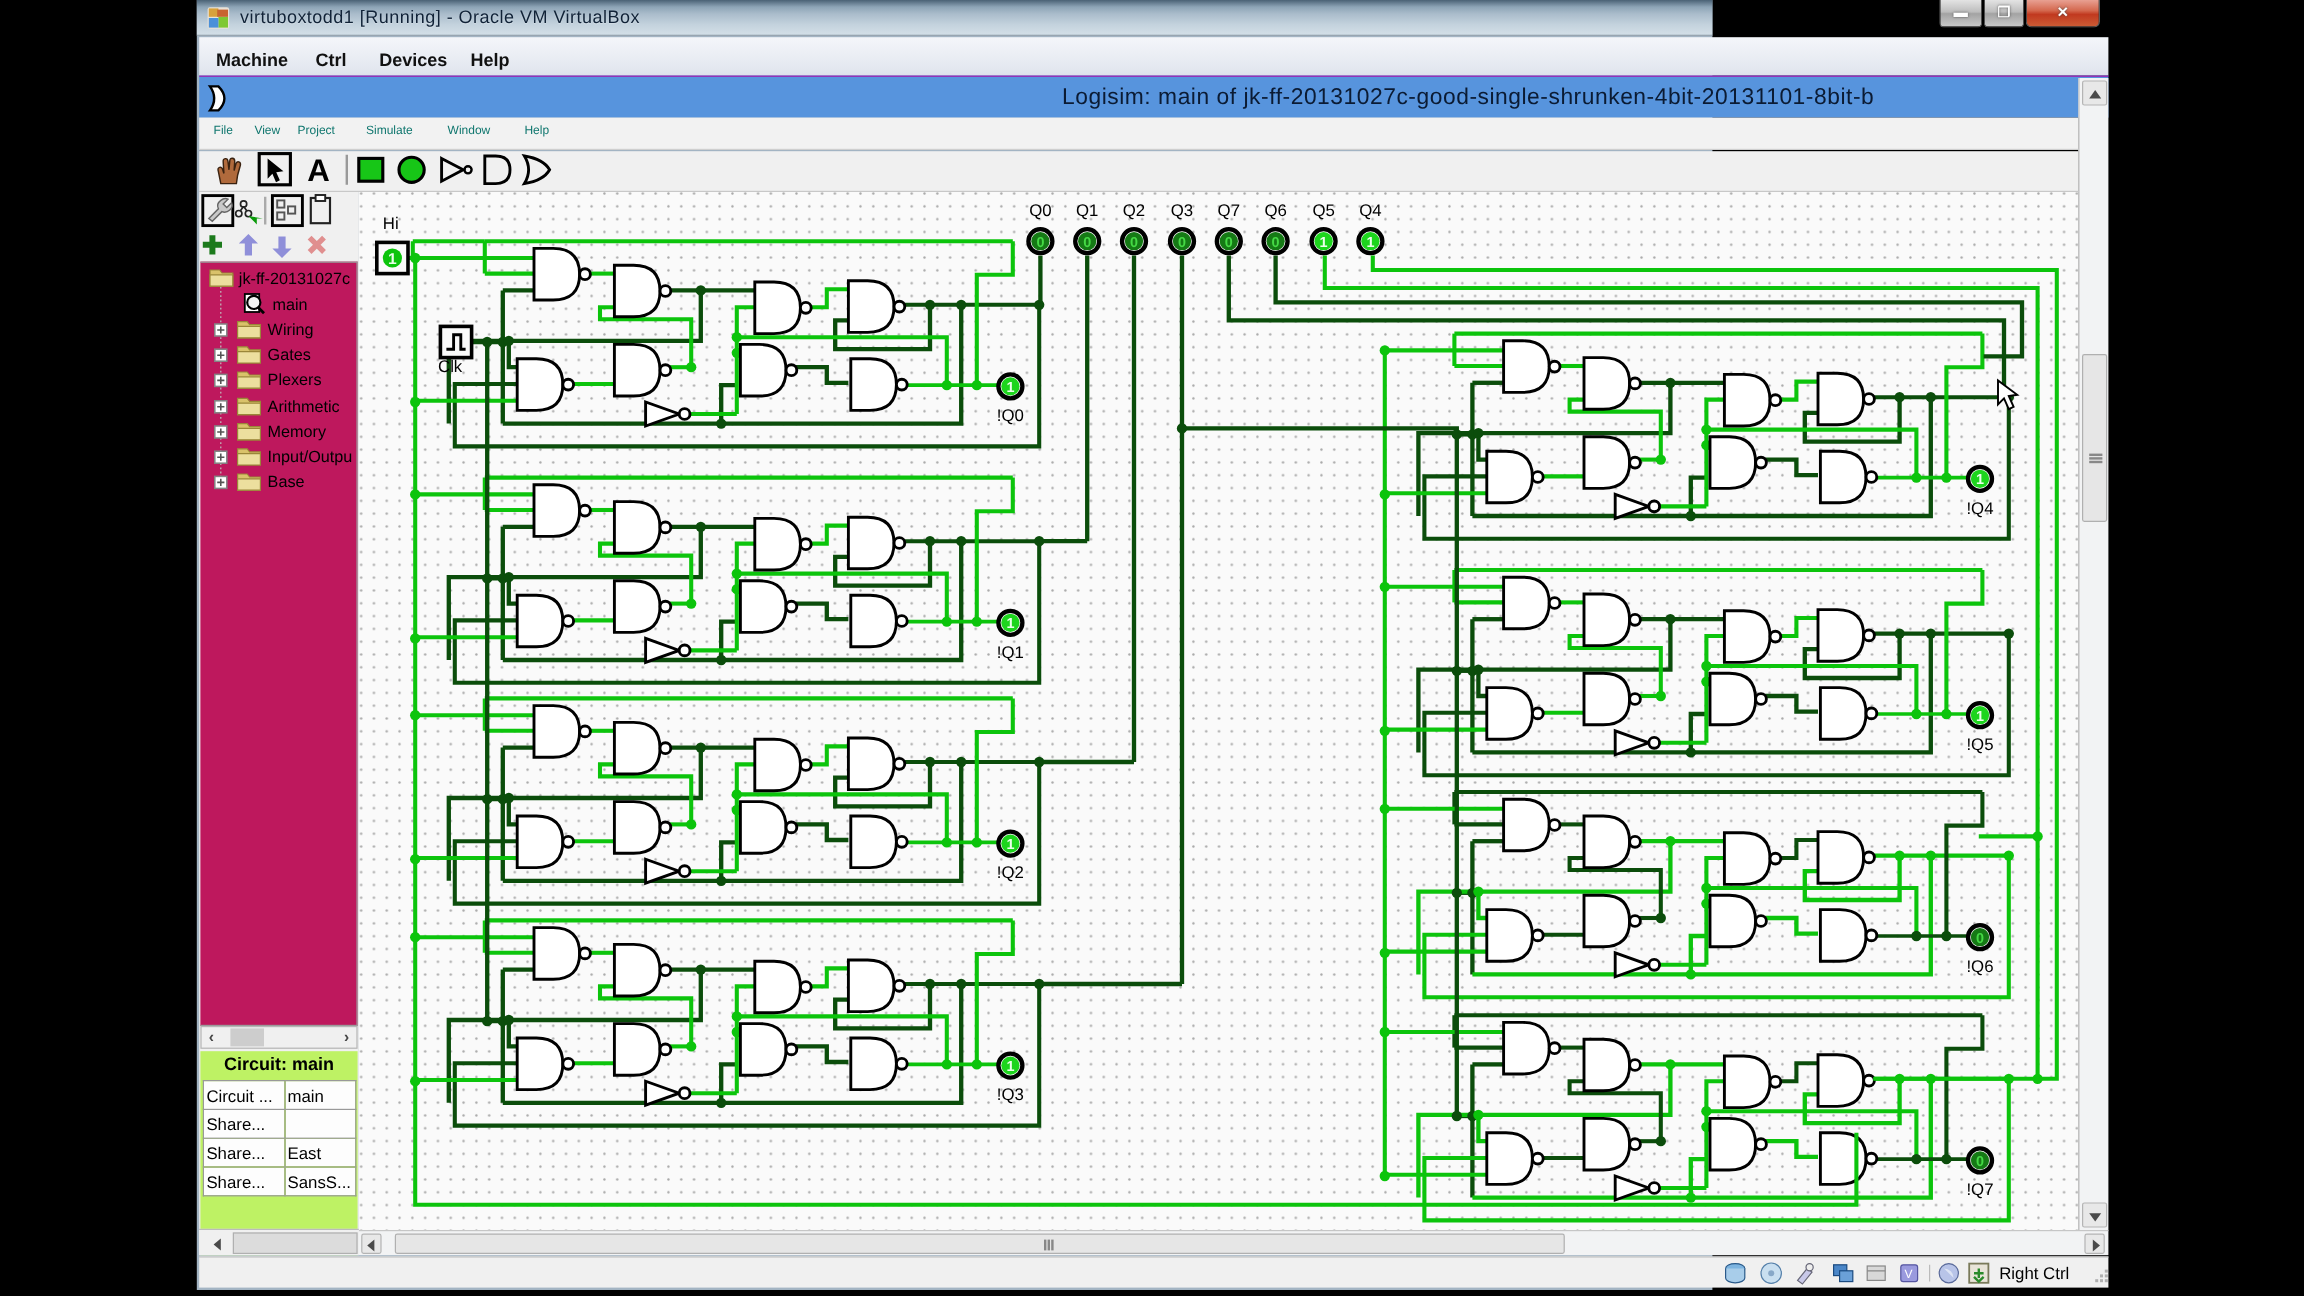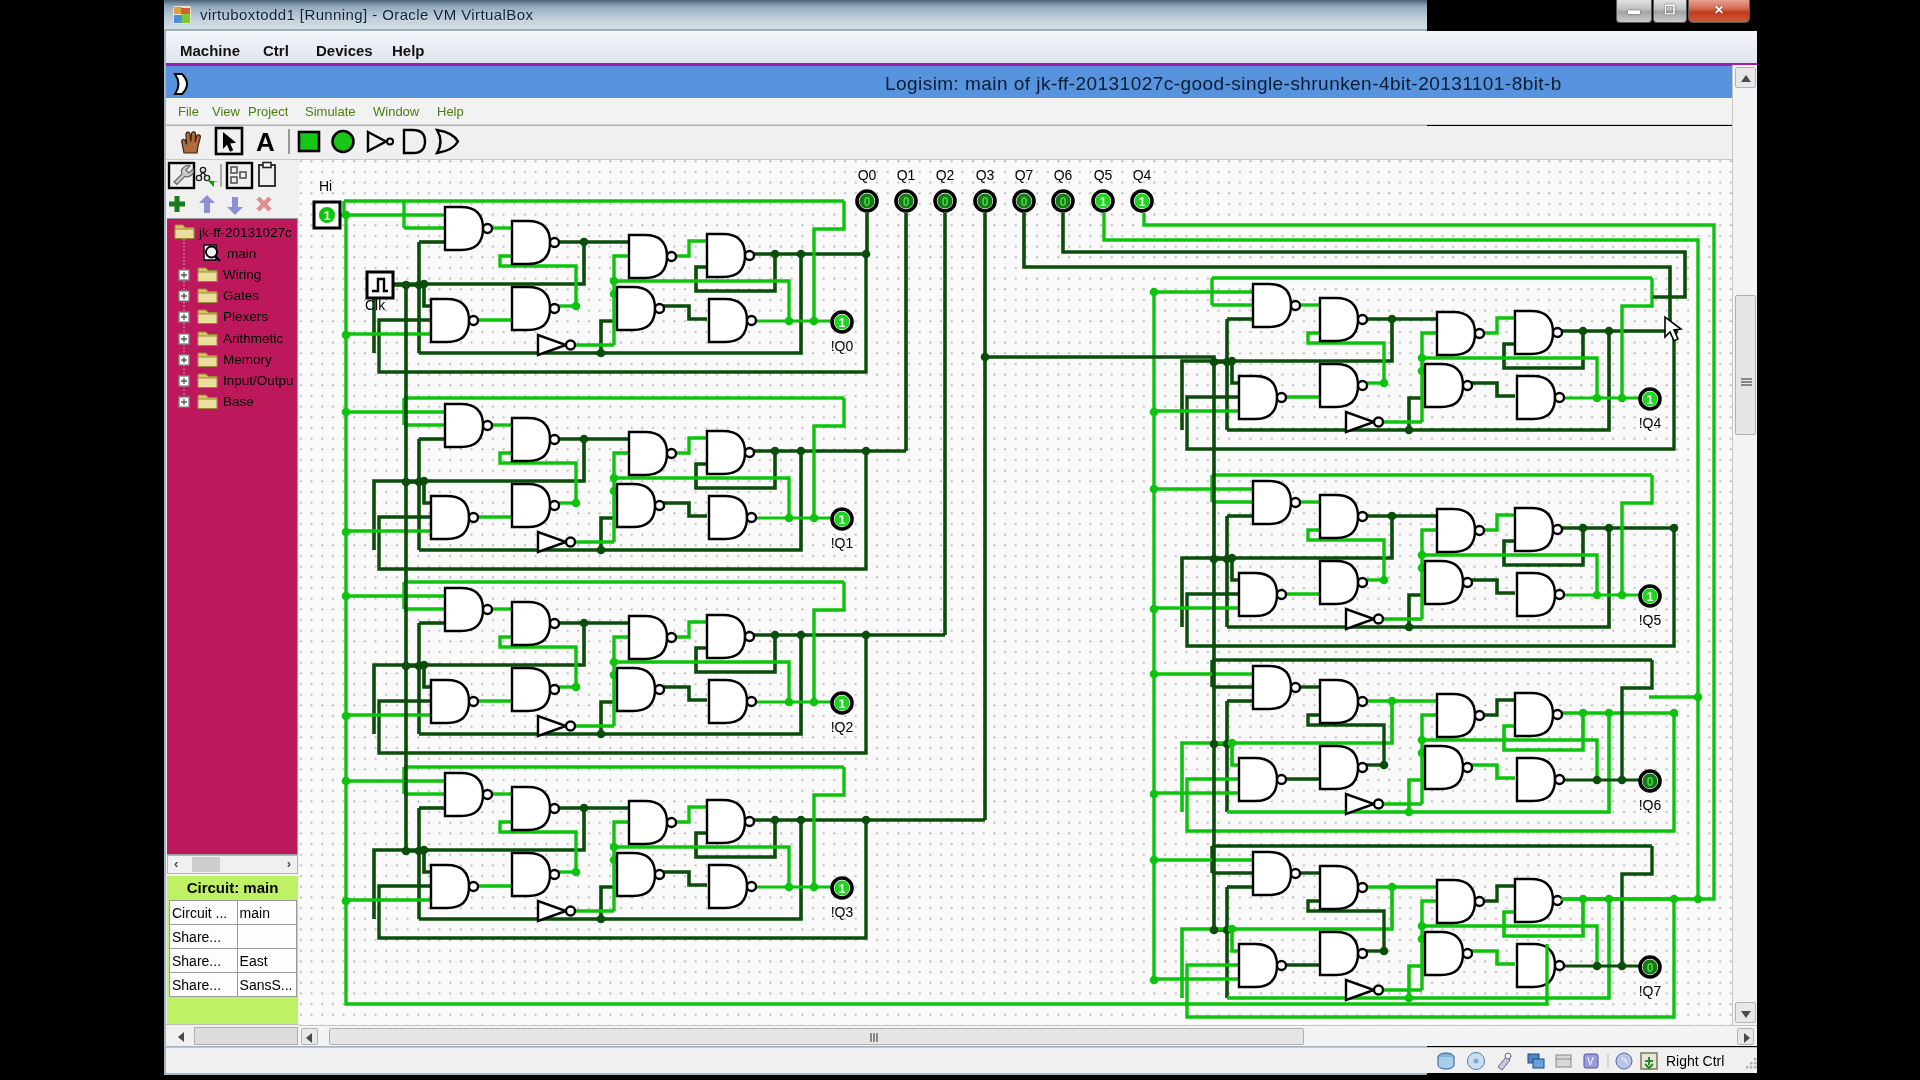--- a/index.html
+++ b/index.html
@@ -21,25 +21,25 @@
  background:linear-gradient(to bottom,#e8a092 0%,#d4684e 40%,#c1391f 55%,#cc5c35 100%);}
 .capbtn span{position:absolute;left:0;right:0;top:3px;text-align:center;font-size:12px;font-weight:bold;
  color:#fff;text-shadow:0 0 2px #444;}
 
 #vmenu{position:absolute;left:2px;top:31px;width:1591px;height:32px;
  background:linear-gradient(to bottom,#f4f6fa 0%,#e4e8f0 80%,#dde2ec 100%);
  font-size:15px;color:#111;font-weight:bold;}
 #vmenu span{position:absolute;top:11px;}
 
 #ltitle{position:absolute;left:2px;top:63px;width:1591px;height:35px;background:#5794dd;
- border-top:3px solid #a21caf;}
+ border-top:1px solid #a21caf;}
 #ltitle .txt{position:absolute;left:719px;top:7px;font-size:19px;color:#0b1b33;white-space:nowrap;letter-spacing:0.45px;}
 
 #lmenu{position:absolute;left:2px;top:98px;width:1566px;height:27px;background:#f2f2f2;
- border-bottom:1px solid #cfcfcf;font-size:13px;color:#4d7c0f;}
+ border-bottom:1px solid #cfcfcf;font-size:10px;color:#0f766e;}
 #lmenu span{position:absolute;top:6px;}
 
 #ltool{position:absolute;left:2px;top:126px;width:1566px;height:34px;background:#f0f0f0;
  border-bottom:1px solid #c8c8c8;}
 
 #lpanel{position:absolute;left:2px;top:160px;width:133px;height:886px;background:#f0f0f0;}
 #ptool{position:absolute;left:0;top:0;width:133px;height:32px;}
 #ptool2{position:absolute;left:0;top:32px;width:133px;height:26px;}
 #tree{position:absolute;left:1px;top:58px;width:131px;height:637px;background:#be185d;
  border:1px solid #9a9a9a;border-left:none;font-size:14px;color:#000;}

